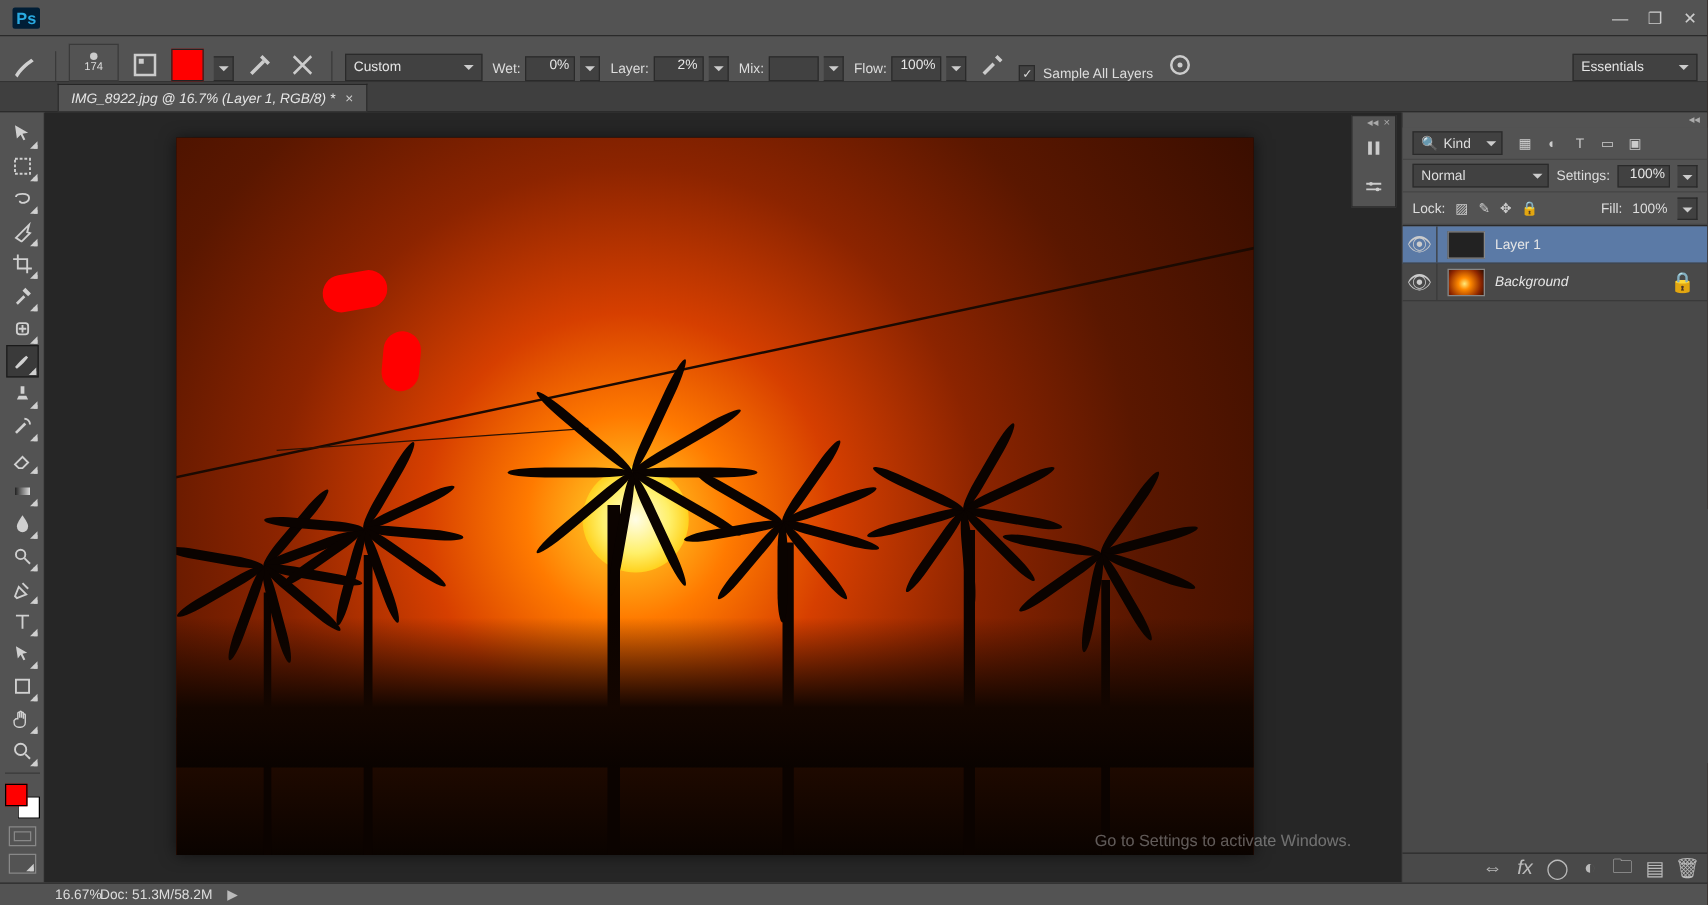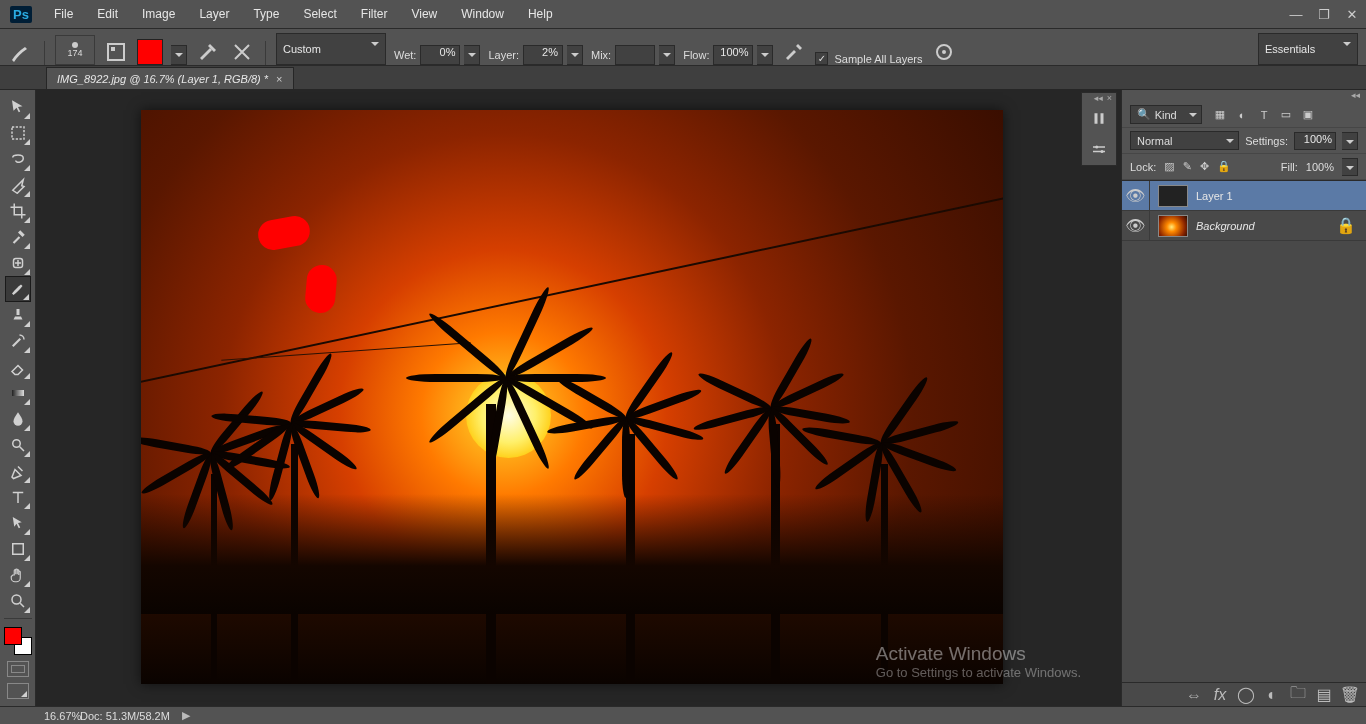--- a/index.html
+++ b/index.html
@@ -19,21 +19,21 @@
 .ob-sep{ width:1px; height:24px; background:#3a3a3a; margin:0 2px;}
 .ob-btn{ width:26px; height:26px; display:flex; align-items:center; justify-content:center; border:1px solid transparent; }
 .ob-brush{ width:40px; height:30px; border:1px solid #3a3a3a; display:flex; flex-direction:column; align-items:center; justify-content:center; background:#535353; font-size:9px; color:#ddd;}
 .ob-brush .dot{ width:6px; height:6px; border-radius:50%; background:#ccc; }
 .swatch{ width:26px; height:26px; border:1px solid #222; }
 .ob-label{ color:#ddd; }
 .ob-field{ display:flex; align-items:center; gap:4px; }
 .ob-input{ width:40px; height:20px; background:#414141; border:1px solid #2a2a2a; color:#e6e6e6; text-align:right; padding:0 4px; font-size:11px; }
 .ob-dd{ width:16px; height:20px; background:#414141; border:1px solid #2a2a2a; border-left:none; position:relative; }
 .ob-dd::after{ content:""; position:absolute; top:7px; left:4px; border:4px solid transparent; border-top-color:#ccc; }
-.ob-select{ background:#414141; border:1px solid #2a2a2a; color:#e6e6e6; font-size:11px; height:22px; padding:15px 6px; display:flex; align-items:center; min-width:110px; position:relative;}
+.ob-select{ background:#414141; border:1px solid #2a2a2a; color:#e6e6e6; font-size:11px; height:22px; padding:5px 6px; display:flex; align-items:center; min-width:110px; position:relative;}
 .ob-select::after{ content:""; position:absolute; right:6px; top:8px; border:4px solid transparent; border-top-color:#ccc; }
 .ob-check{ display:flex; align-items:center; gap:6px; }
 .ob-check .box{ width:13px; height:13px; background:#414141; border:1px solid #2a2a2a; display:flex; align-items:center; justify-content:center; color:#ddd; font-size:10px; }
 .workspace-switch{ margin-left:auto; }
 .workspace-switch .ob-select{ min-width:100px; }
 
 
 .doc-tabs{ height:24px; background:#3f3f3f; display:flex; align-items:flex-end; padding-left:46px; border-bottom:1px solid #262626;}
 .doc-tab{ height:22px; background:#535353; color:#e6e6e6; font-size:11px; padding:0 10px; display:flex; align-items:center; gap:8px; border-top-left-radius:0; border:1px solid #262626; border-bottom:none; font-style: italic;}
 .doc-tab .x{ font-style:normal; color:#ccc; }
@@ -113,32 +113,20 @@
 
 
 </style>
 </head>
 <body>
 
 <div class="titlebar">
   <div class="ps-logo">
       <span>Ps</span>
     </div>
-  <div class="menu">
-    <div class="menu-item">File</div>
-    <div class="menu-item">Edit</div>
-    <div class="menu-item">Image</div>
-    <div class="menu-item">Layer</div>
-    <div class="menu-item">Type</div>
-    <div class="menu-item">Select</div>
-    <div class="menu-item">Filter</div>
-    <div class="menu-item">View</div>
-    <div class="menu-item">Window</div>
-    <div class="menu-item">Help</div>
-  </div>
   <div class="win-controls">
     <div class="win-btn">—</div>
     <div class="win-btn">❐</div>
     <div class="win-btn">✕</div>
   </div>
 </div>
 
 <div class="options-bar">
   <div class="ob-btn">
     <svg viewBox="0 0 24 24">
@@ -463,21 +451,20 @@
       <div class="btn">
           <svg viewBox="0 0 24 24">
             <path fill="none" stroke="#ccc" stroke-width="2" d="M4 8h16M4 14h16"></path>
             <circle cx="9" cy="8" r="2"></circle>
             <circle cx="16" cy="14" r="2"></circle>
           </svg>
         </div>
     </div>
 
     <div class="watermark">
-      <div class="t">Activate Windows</div>
       <div>Go to Settings to activate Windows.</div>
     </div>
   </div>
 
   <div class="panels">
     <div class="panel-hdr">◂◂</div>
     <div class="panel-body">
       <div class="row">
         <div class="sel" style="min-width:72px">
             <span style="margin-right:4px">🔍</span>

